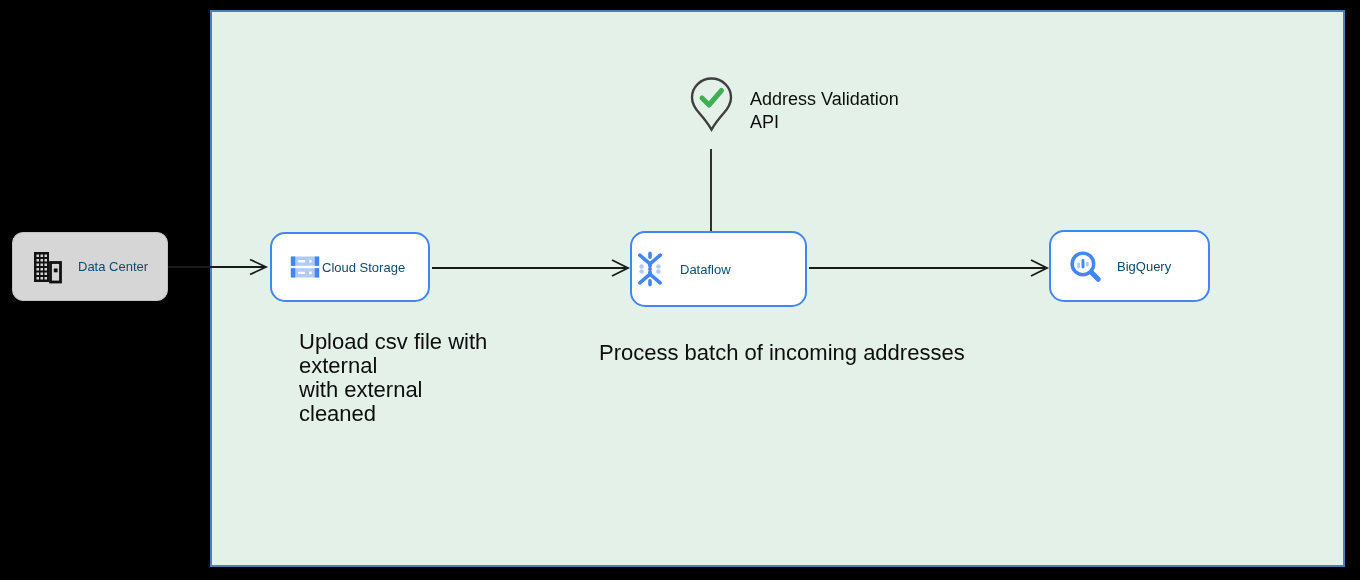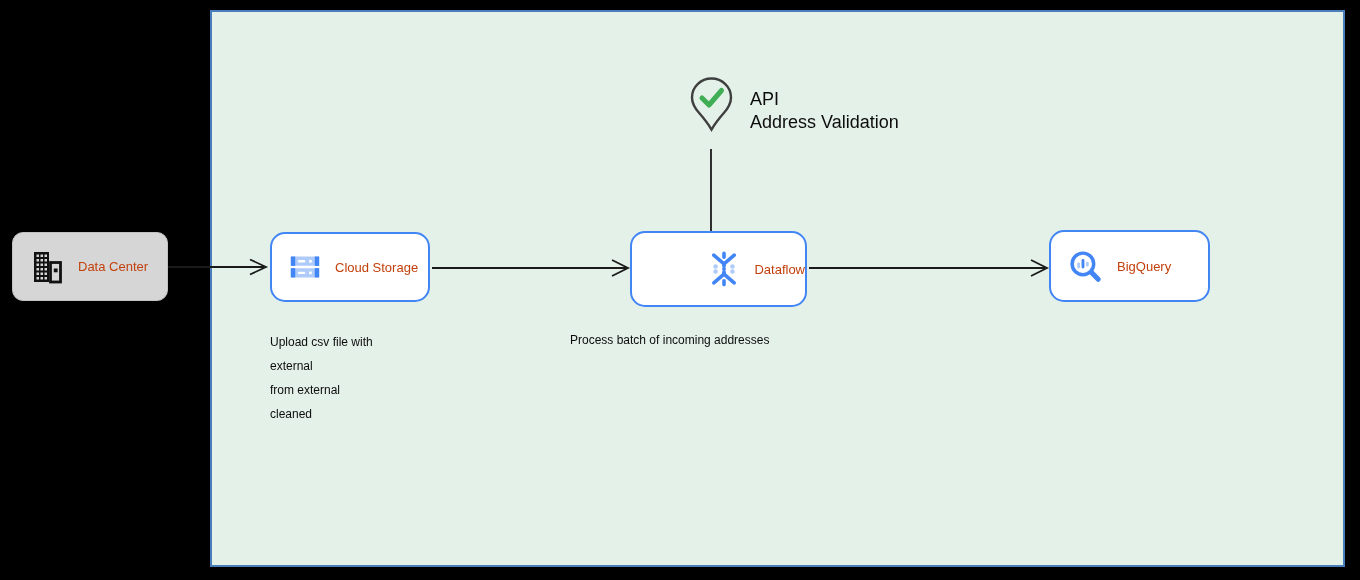--- a/index.html
+++ b/index.html
@@ -12,22 +12,22 @@
   html,body{width:1360px;height:580px;overflow:hidden;}
   body{background:var(--background);font-family:"Liberation Sans","DejaVu Sans",sans-serif;position:relative;}
   .canvas{position:relative;width:1360px;height:580px;background:var(--background);}
   .boundary{position:absolute;left:210px;top:10px;width:1135px;height:557px;
     background:var(--boundary-fill);border:2px solid var(--boundary-border);z-index:0;}
   .connectors{position:absolute;left:0;top:0;width:1360px;height:580px;z-index:1;pointer-events:none;}
   .node{position:absolute;display:flex;align-items:center;z-index:2;
     background:var(--node-fill);border:2px solid var(--node-border);border-radius:15px;}
   .node.dc{background:var(--datacenter-fill);border:1px solid #c2c2c2;border-radius:11px;}
   .node .icon{flex:0 0 auto;display:flex;align-items:center;justify-content:center;}
-  .node-label{font-size:13px;color:#c2410c;white-space:nowrap;}
-  .anno{position:absolute;z-index:2;font-size:12px;line-height:24px;color:var(--text);white-space:nowrap;}
+  .node-label{font-size:13px;color:#0c4a6e;white-space:nowrap;}
+  .anno{position:absolute;z-index:2;font-size:22px;line-height:24px;color:var(--text);white-space:nowrap;margin-left:29px;}
   .anno .line{display:block;}
   .api-label{position:absolute;left:750px;top:88px;z-index:2;font-size:18px;line-height:23px;color:var(--text);}
   .api-label .line{display:block;}
   .pin{position:absolute;left:689px;top:76px;z-index:2;}
 </style>
 </head>
 <body>
 
 <div class="canvas">
 
@@ -75,41 +75,41 @@
             <rect x="11.5" y="28" width="2.5" height="2.5"></rect>
             <rect x="15.5" y="28" width="2.5" height="2.5"></rect>
         </g>
         <rect x="21.5" y="13.5" width="10" height="19.5" fill="none" stroke-width="2.8" style="stroke:var(--icon-black)"></rect>
         <rect x="24.8" y="19.5" width="3.8" height="3.8" style="fill:var(--icon-black)"></rect>
       </svg>
     </span>
     <span class="node-label">Data Center</span>
   </div>
 
-  <div class="node" style="left:270px;top:232px;width:160px;height:70px;padding-left:16px;gap:13px;">
+  <div class="node" style="left:270px;top:232px;width:160px;height:70px;padding-left:16px;">
     <span class="icon">
       <svg width="34" height="34" viewBox="0 0 24 24">
         <g>
           <rect x="2" y="4.6" width="20" height="6.6" rx="0.6" style="fill:var(--icon-light-blue)"></rect>
           <rect x="2" y="4.6" width="3.1" height="6.6" style="fill:var(--icon-blue)"></rect>
           <rect x="18.9" y="4.6" width="3.1" height="6.6" style="fill:var(--icon-blue)"></rect>
           <rect x="7" y="7.1" width="5.2" height="1.7" rx="0.85" fill="#fff"></rect>
           <rect x="14.9" y="7" width="1.9" height="1.9" fill="#fff"></rect>
           <rect x="2" y="12.8" width="20" height="6.6" rx="0.6" style="fill:var(--icon-light-blue)"></rect>
           <rect x="2" y="12.8" width="3.1" height="6.6" style="fill:var(--icon-blue)"></rect>
           <rect x="18.9" y="12.8" width="3.1" height="6.6" style="fill:var(--icon-blue)"></rect>
           <rect x="7" y="15.3" width="5.2" height="1.7" rx="0.85" fill="#fff"></rect>
           <rect x="14.9" y="15.2" width="1.9" height="1.9" fill="#fff"></rect>
         </g>
       </svg>
     </span>
     <span class="node-label">Cloud Storage</span>
   </div>
 
-  <div class="node" style="left:630px;top:231px;width:177px;height:76px;gap:12px;justify-content:flex-end;">
+  <div class="node" style="left:630px;top:231px;width:177px;height:76px;gap:12px;">
     <span class="icon">
       <svg width="36" height="36" viewBox="0 0 24 24">
         <g fill="none" stroke-width="2.4" stroke-linecap="round" style="stroke:var(--icon-blue)">
           <path d="M5.2,2.8 L12,8.6"></path>
             <path d="M18.8,2.8 L12,8.6"></path>
           <path d="M12,1.6 L12,4.2"></path>
           <path d="M5.2,21.2 L12,15.4"></path>
             <path d="M18.8,21.2 L12,15.4"></path>
           <path d="M12,22.4 L12,19.8"></path>
         </g>
@@ -144,25 +144,25 @@
 
   <div class="pin">
     <span>
       <svg width="45" height="57" viewBox="0 0 45 57">
         <path d="M22.5,2.5 C11.6,2.5 3,11.1 3,21.4 C3,27.6 6.2,32.5 10.4,37.3 C13.9,41.3 19,47.6 22.5,53.6 C26,47.6 31.1,41.3 34.6,37.3 C38.8,32.5 42,27.6 42,21.4 C42,11.1 33.4,2.5 22.5,2.5 Z" fill="none" stroke-width="2.4" style="stroke:var(--pin-outline)"></path>
         <path d="M13,22 L20,29 L32.5,14.5" fill="none" stroke-width="5" stroke-linecap="round" stroke-linejoin="round" style="stroke:var(--check-green)"></path>
       </svg>
     </span>
   </div>
   <div class="api-label">
+    <span class="line">Address Validation</span>
     <span class="line">API</span>
-    <span class="line">Address Validation</span>
   </div>
 
   <div class="anno" style="left:270px;top:330px;">
     <span class="line">Upload csv file with</span>
     <span class="line">external</span>
-    <span class="line">from external</span>
+    <span class="line">with external</span>
     <span class="line">cleaned</span>
   </div>
-  <div class="anno" style="left:570px;top:328px;">Process batch of incoming addresses</div>
+  <div class="anno" style="left:570px;top:341px;">Process batch of incoming addresses</div>
 
 </div>
 
 </body></html>

